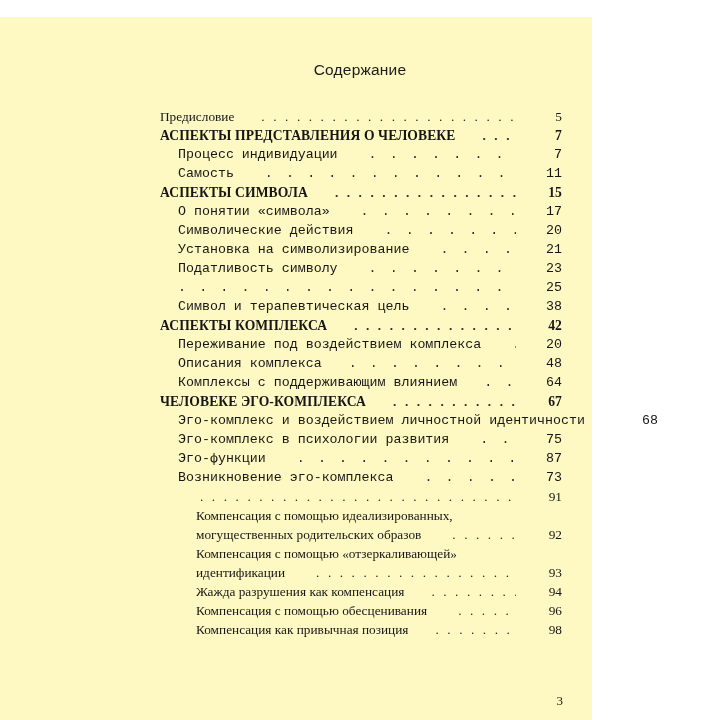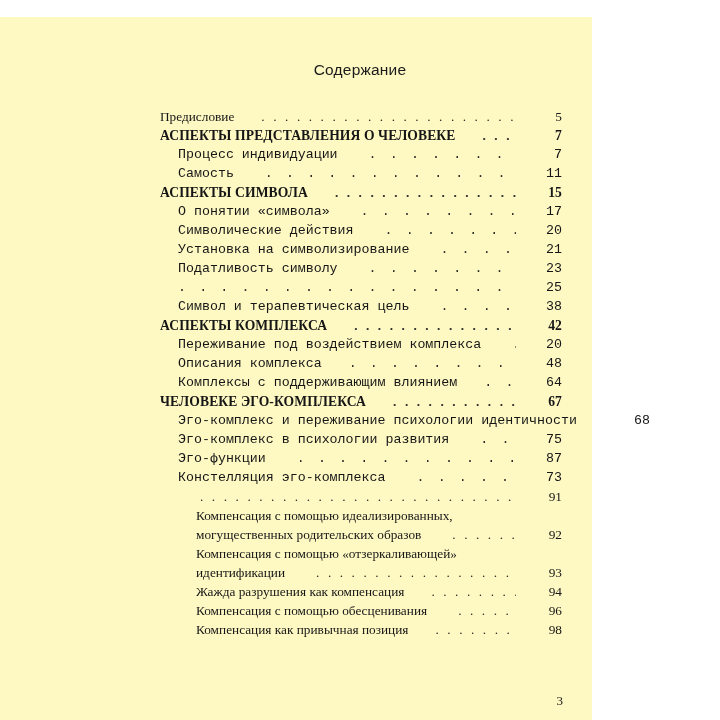--- a/index.html
+++ b/index.html
@@ -238,42 +238,42 @@
       </div>
       <div class="toc-entry lvl-0 chapter gap-before">
         <div class="entry-row">
           <span class="entry-label">ЧЕЛОВЕКЕ ЭГО-КОМПЛЕКСА</span>
           <span class="leader tight"></span>
           <span class="entry-page">67</span>
         </div>
       </div>
       <div class="toc-entry lvl-1">
         <div class="entry-row">
-          <span class="entry-label">Эго-комплекс и переживание психологии идентичности</span>
+          <span class="entry-label">Эго-комплекс и воздействием личностной идентичности</span>
           <span class="leader tight"></span>
           <span class="entry-page">68</span>
         </div>
       </div>
       <div class="toc-entry lvl-1">
         <div class="entry-row">
           <span class="entry-label">Эго-комплекс в психологии развития</span>
           <span class="leader"></span>
           <span class="entry-page">75</span>
         </div>
       </div>
       <div class="toc-entry lvl-1">
         <div class="entry-row">
           <span class="entry-label">Эго-функции</span>
           <span class="leader"></span>
           <span class="entry-page">87</span>
         </div>
       </div>
       <div class="toc-entry lvl-1">
         <div class="entry-row">
-          <span class="entry-label">Констелляция эго-комплекса</span>
+          <span class="entry-label">Возникновение эго-комплекса</span>
           <span class="leader"></span>
           <span class="entry-page">73</span>
         </div>
       </div>
       <div class="toc-entry lvl-2">
         <div class="entry-row">
           <span class="leader"></span>
           <span class="entry-page">91</span>
         </div>
       </div>

